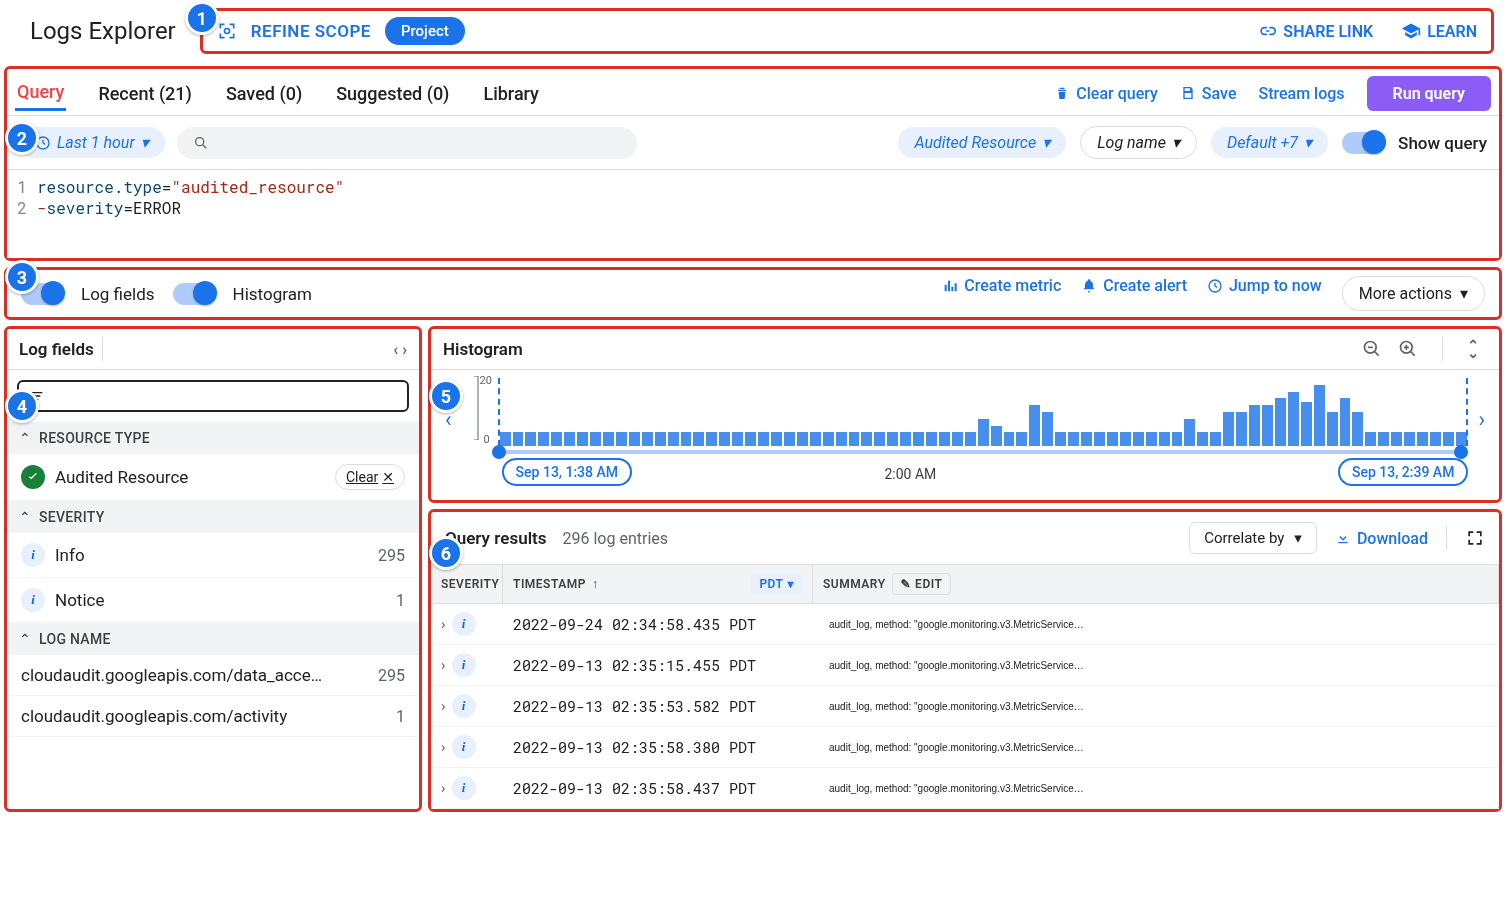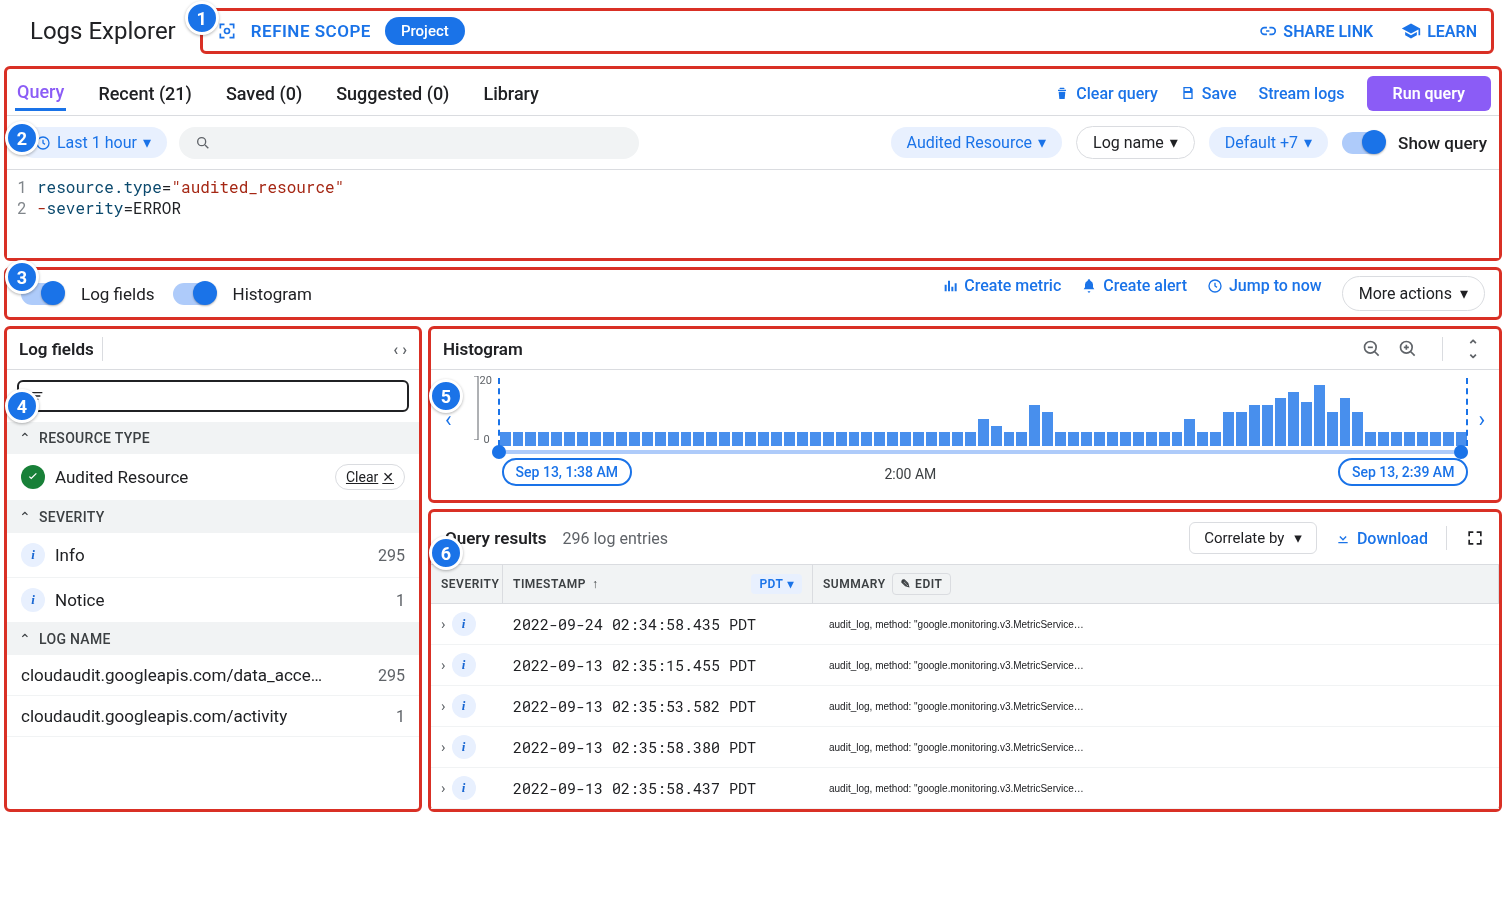--- a/index.html
+++ b/index.html
@@ -19,27 +19,27 @@
   .refine-wrap { flex: 1; display: flex; align-items: center; padding: 6px 14px; gap: 14px; }
   .refine-label { color: #1a73e8; font-weight: 600; font-size: 17px; letter-spacing: .5px; }
   .scope-pill { background: #1a73e8; color: #fff; border-radius: 16px; padding: 5px 16px; font-size: 15px; font-weight: 500; }
   .header-actions { margin-left: auto; display: flex; gap: 28px; }
   .header-action { display: flex; align-items: center; gap: 6px; color: #1a73e8; font-weight: 600; font-size: 16px; }
   
   
   .query-section { margin: 4px 4px 6px 4px; }
   .tabs-row { display: flex; align-items: center; padding: 6px 8px 4px 8px; gap: 30px; border-bottom: 1px solid #dadce0; }
   .tab { font-size: 18px; font-weight: 500; padding: 6px 2px; cursor: pointer; }
-  .tab.active { color: #8b5cf6; border-bottom: 3px solid #1a73e8; }
+  .tab.active { color: #ef4444; border-bottom: 3px solid #1a73e8; }
   .tab-actions { margin-left: auto; display: flex; gap: 22px; align-items: center; }
   .link-btn { color: #1a73e8; font-size: 16px; font-weight: 500; display: flex; align-items: center; gap: 6px; cursor: pointer; }
   .run-btn { background: #8b5cf6; color: #fff; border-radius: 6px; padding: 8px 26px; font-size: 16px; font-weight: 600; }
   
   .filters-row { display: flex; align-items: center; gap: 12px; padding: 10px 12px; }
-  .pill { display: flex; align-items: center; gap: 6px; border-radius: 20px; padding: 6px 16px; font-size: 16px; cursor: pointer; }
+  .pill { display: flex; align-items: center; gap: 6px; border-radius: 20px; padding: 6px 16px; font-size: 16px; cursor: pointer; font-style: italic; }
   .pill-blue { background: #e8f0fe; color: #1a73e8; }
   .pill-outline { background: #fff; border: 1px solid #dadce0; }
   .search-pill { flex: 1; background: #f1f3f4; border-radius: 20px; padding: 8px 16px; display: flex; align-items: center; gap: 10px; max-width: 460px; }
   .search-pill input { border: none; background: transparent; font-size: 16px; outline: none; flex: 1; }
   .right-filters { margin-left: auto; display: flex; gap: 14px; align-items: center; }
   .toggle { width: 42px; height: 22px; background: #1a73e8; border-radius: 11px; position: relative; }
   .toggle::after { content: ''; position: absolute; right: 1px; top: 1px; width: 20px; height: 20px; background: #fff; border-radius: 50%; box-shadow: 0 1px 2px rgba(0,0,0,.3); }
   .toggle.blue2 { background: #aecbfa; }
   .toggle.blue2::after { background: #1a73e8; right: -2px; top: -2px; width: 24px; height: 24px; }
   .show-query { font-size: 17px; font-weight: 500; }

